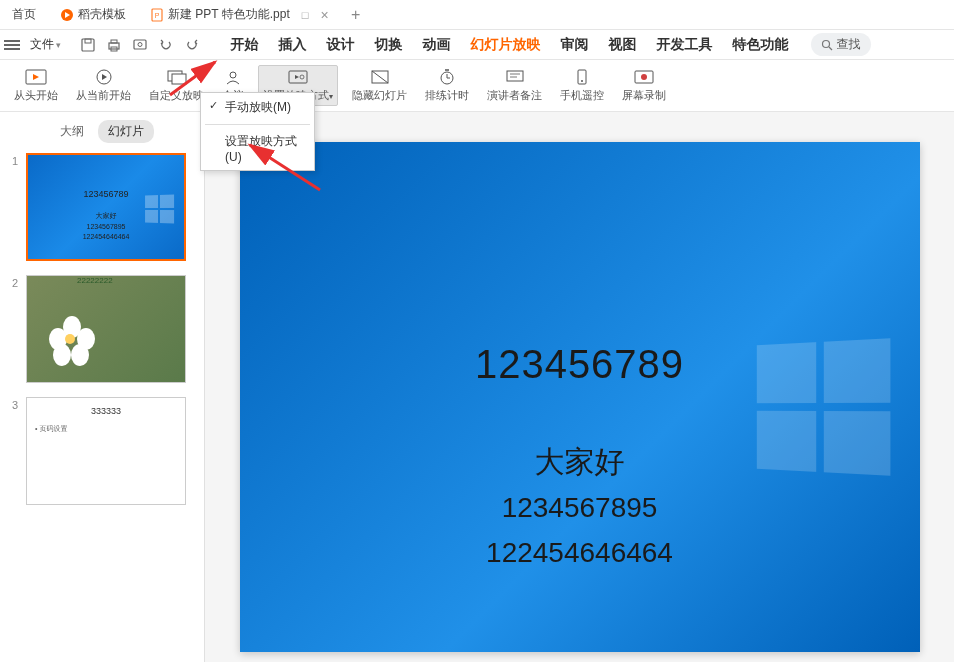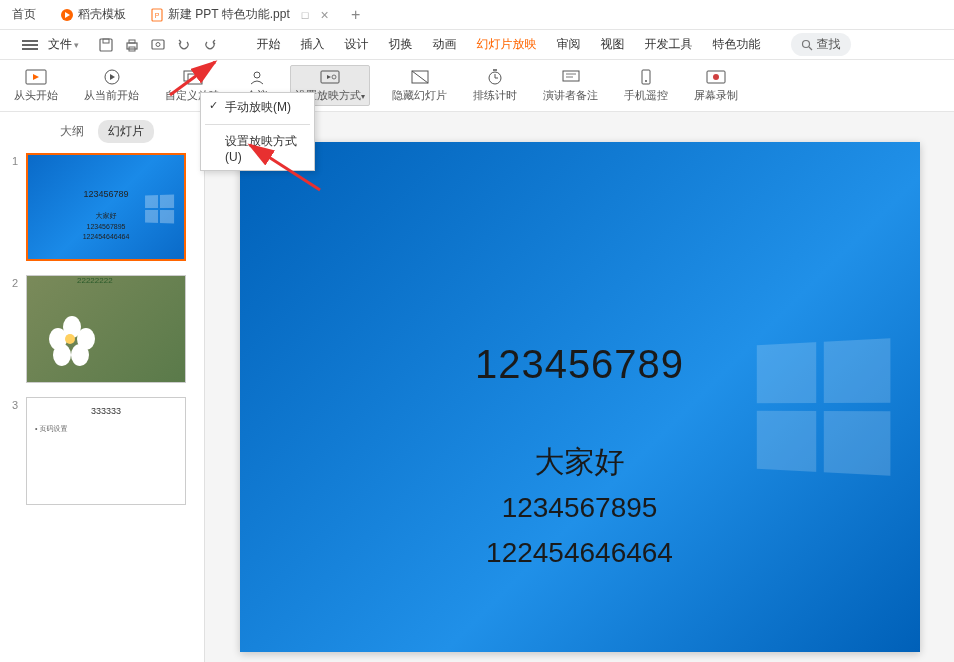--- a/index.html
+++ b/index.html
@@ -8,35 +8,35 @@
 
 .tabs-bar { height: 30px; background: #fff; display: flex; align-items: center; border-bottom: 1px solid #e5e5e5; }
 .tab { height: 28px; display: flex; align-items: center; padding: 12px 12px; font-size: 12px; color: #444; cursor: pointer; gap: 4px; }
 .tab.home { background: #fff; }
 .tab.active { background: #fff; }
 .tab-icon { width: 14px; height: 14px; display: inline-flex; align-items: center; justify-content: center; }
 .tab-close { margin-left: 8px; color: #999; font-size: 14px; }
 .tab-add { width: 30px; text-align: center; color: #888; font-size: 16px; cursor: pointer; }
 
 
-.menu-bar { height: 30px; background: #fff; display: flex; align-items: center; padding: 0 22px; gap: 8px; border-bottom: 1px solid #e5e5e5; }
+.menu-bar { height: 30px; background: #fff; display: flex; align-items: center; padding: 0 4px; gap: 0; border-bottom: 1px solid #e5e5e5; }
 .menu-left { display: flex; align-items: center; gap: 4px; }
 .hamburger { width: 16px; display: flex; flex-direction: column; gap: 2px; cursor: pointer; }
 .hamburger span { height: 2px; background: #666; }
 .file-menu { font-size: 12px; color: #333; padding: 0 6px; cursor: pointer; }
 .file-menu::after { content: "▾"; font-size: 9px; margin-left: 2px; color: #888; }
 .qat { display: flex; align-items: center; gap: 8px; margin-left: 8px; }
 .qat-icon { width: 18px; height: 18px; cursor: pointer; display: flex; align-items: center; justify-content: center; }
 .menu-tabs { display: flex; align-items: center; margin-left: 20px; gap: 0; }
-.menu-tab { padding: 0 10px; font-size: 12px; color: #333; cursor: pointer; height: 30px; display: flex; align-items: center; }
+.menu-tab { padding: 0 10px; font-size: 14px; color: #333; cursor: pointer; height: 30px; display: flex; align-items: center; font-weight: bold; }
 .menu-tab.active { color: #ff6500; }
 .search-btn { margin-left: 12px; background: #eef0f2; border-radius: 12px; padding: 3px 10px; font-size: 12px; color: #555; display: flex; align-items: center; gap: 4px; cursor: pointer; }
 
 
-.ribbon { height: 52px; background: #fff; display: flex; align-items: center; padding: 4px 10px; gap: 18px; border-bottom: 1px solid #e5e5e5; }
+.ribbon { height: 52px; background: #fff; display: flex; align-items: center; padding: 4px 10px; gap: 10px; border-bottom: 1px solid #e5e5e5; }
 .ribbon-item { display: flex; flex-direction: column; align-items: center; gap: 2px; cursor: pointer; padding: 2px 4px; }
 .ribbon-item.active { background: #e8e8e8; border: 1px solid #ccc; border-radius: 2px; }
 .ribbon-icon { width: 22px; height: 18px; display: flex; align-items: center; justify-content: center; }
 .ribbon-label { font-size: 11px; color: #555; white-space: nowrap; }
 
 
 .dropdown { position: absolute; top: 92px; left: 200px; width: 115px; background: #fff; border: 1px solid #ccc; box-shadow: 2px 2px 6px rgba(0,0,0,0.15); z-index: 100; }
 .dropdown-item { padding: 6px 12px 6px 24px; font-size: 12px; color: #333; cursor: pointer; position: relative; }
 .dropdown-item.checked::before { content: "✓"; position: absolute; left: 8px; font-size: 11px; }
 .dropdown-sep { height: 1px; background: #ddd; margin: 2px 4px; }

